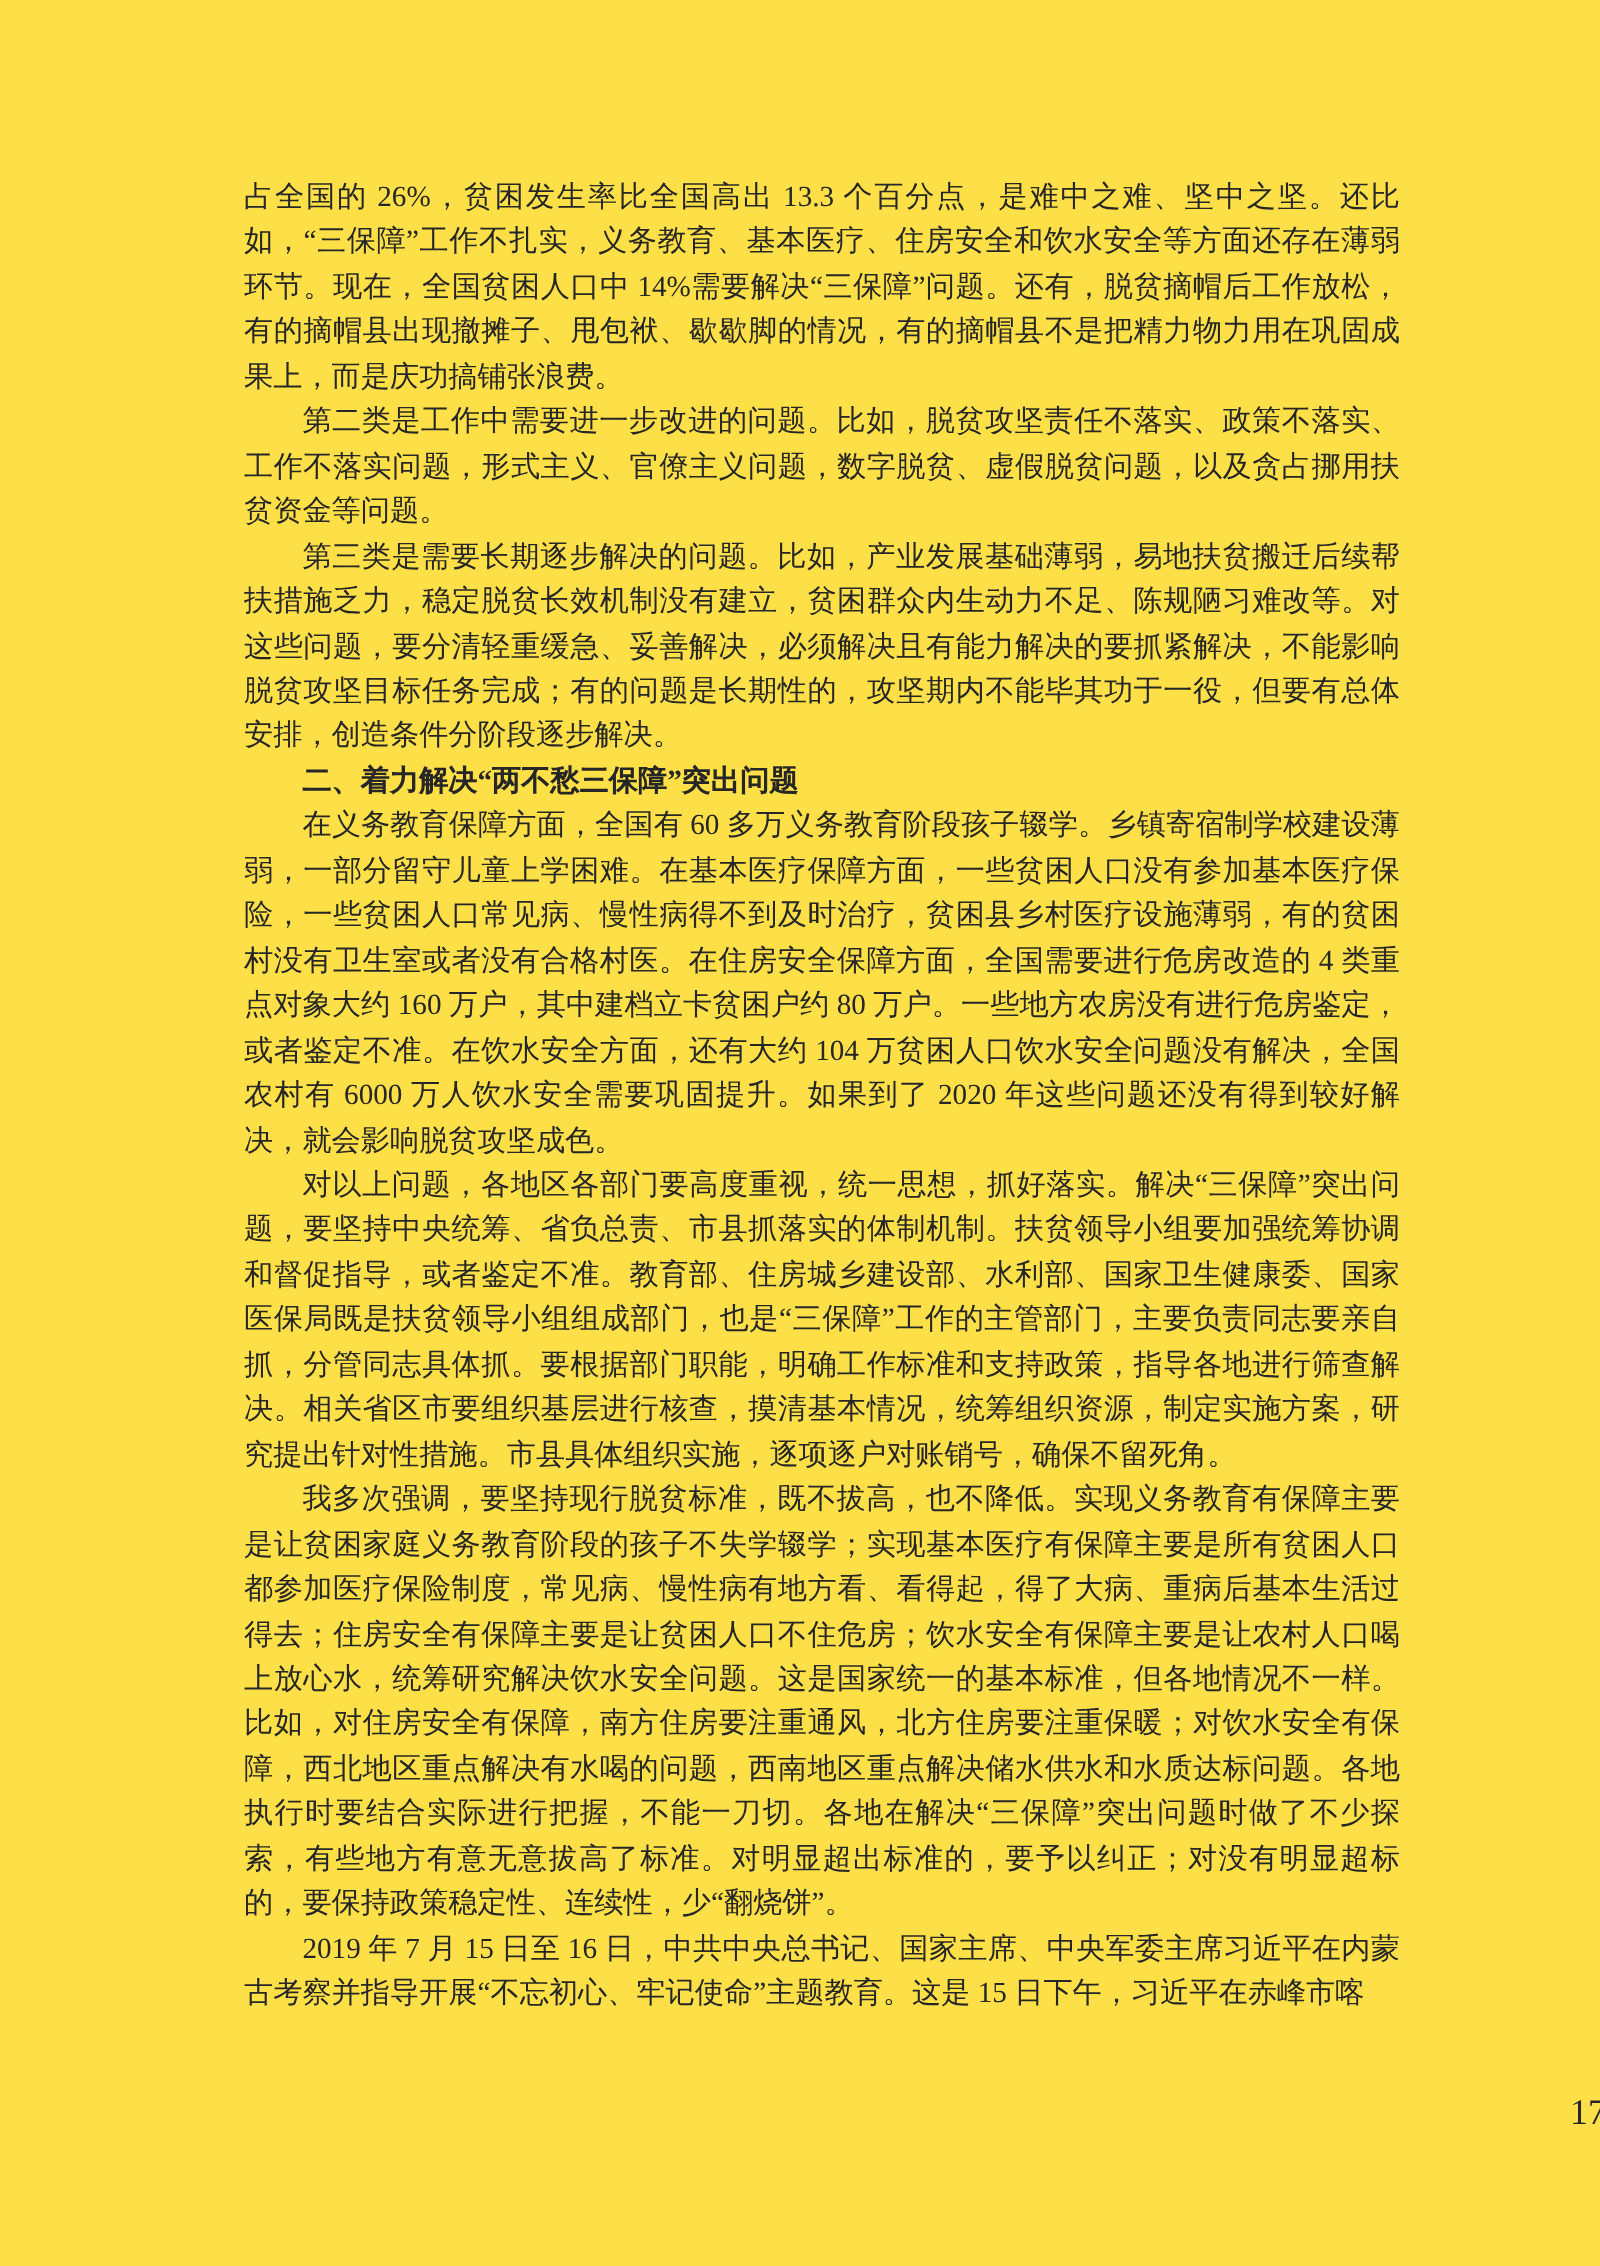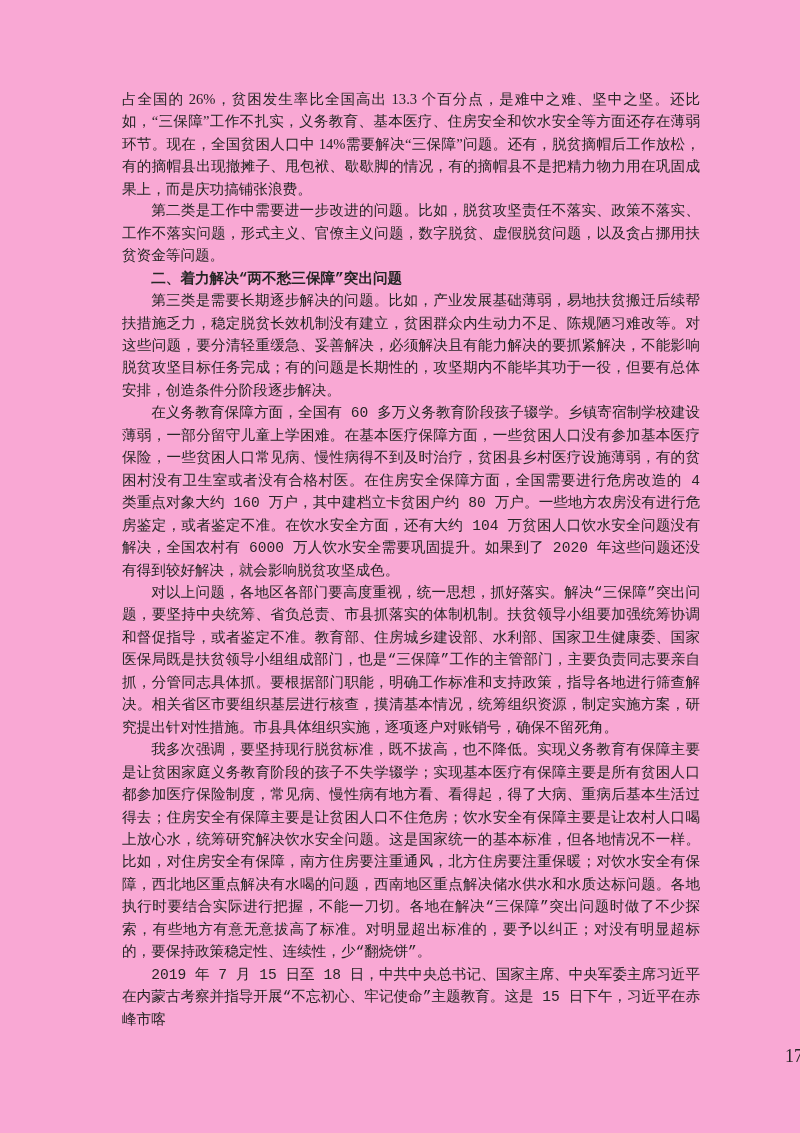--- a/index.html
+++ b/index.html
@@ -4,42 +4,41 @@
 <style>
   html, body {
     margin: 0;
     padding: 0;
     background: #ffffff;
   }
   .page {
     position: relative;
     width: 800px;
     height: 1133px;
-    background: #f9a8d4;
+    background: #fde047;
     overflow: hidden;
     font-family: "Liberation Serif", "DejaVu Serif", serif;
     color: #262626;
   }
   .body-text {
     position: absolute;
     left: 122px;
     top: 88px;
     width: 578px;
     font-size: 14.6px;
     line-height: 22.45px;
     text-align: justify;
     text-justify: inter-ideograph;
   }
   .body-text p {
     margin: 0;
     padding: 0;
   }
   .body-text p.indent {
     text-indent: 2em;
-    font-family: Liberation Mono, monospace;
   }
   .body-text p.bold {
     font-weight: bold;
   }
   .page-number {
     position: absolute;
     top: 1046px;
     left: 12px;
     width: 100%;
     text-align: right;
@@ -47,21 +46,21 @@
     color: #262626;
   }
 </style>
 </head>
 <body>
 
 <div class="page">
   <div class="body-text" id="document-body">
       <p>占全国的 26%，贫困发生率比全国高出 13.3 个百分点，是难中之难、坚中之坚。还比如，“三保障”工作不扎实，义务教育、基本医疗、住房安全和饮水安全等方面还存在薄弱环节。现在，全国贫困人口中 14%需要解决“三保障”问题。还有，脱贫摘帽后工作放松，有的摘帽县出现撤摊子、甩包袱、歇歇脚的情况，有的摘帽县不是把精力物力用在巩固成果上，而是庆功搞铺张浪费。</p>
       <p class="indent">第二类是工作中需要进一步改进的问题。比如，脱贫攻坚责任不落实、政策不落实、工作不落实问题，形式主义、官僚主义问题，数字脱贫、虚假脱贫问题，以及贪占挪用扶贫资金等问题。</p>
+      <p class="indent">第三类是需要长期逐步解决的问题。比如，产业发展基础薄弱，易地扶贫搬迁后续帮扶措施乏力，稳定脱贫长效机制没有建立，贫困群众内生动力不足、陈规陋习难改等。对这些问题，要分清轻重缓急、妥善解决，必须解决且有能力解决的要抓紧解决，不能影响脱贫攻坚目标任务完成；有的问题是长期性的，攻坚期内不能毕其功于一役，但要有总体安排，创造条件分阶段逐步解决。</p>
       <p class="indent bold">二、着力解决“两不愁三保障”突出问题</p>
-      <p class="indent">第三类是需要长期逐步解决的问题。比如，产业发展基础薄弱，易地扶贫搬迁后续帮扶措施乏力，稳定脱贫长效机制没有建立，贫困群众内生动力不足、陈规陋习难改等。对这些问题，要分清轻重缓急、妥善解决，必须解决且有能力解决的要抓紧解决，不能影响脱贫攻坚目标任务完成；有的问题是长期性的，攻坚期内不能毕其功于一役，但要有总体安排，创造条件分阶段逐步解决。</p>
       <p class="indent">在义务教育保障方面，全国有 60 多万义务教育阶段孩子辍学。乡镇寄宿制学校建设薄弱，一部分留守儿童上学困难。在基本医疗保障方面，一些贫困人口没有参加基本医疗保险，一些贫困人口常见病、慢性病得不到及时治疗，贫困县乡村医疗设施薄弱，有的贫困村没有卫生室或者没有合格村医。在住房安全保障方面，全国需要进行危房改造的 4 类重点对象大约 160 万户，其中建档立卡贫困户约 80 万户。一些地方农房没有进行危房鉴定，或者鉴定不准。在饮水安全方面，还有大约 104 万贫困人口饮水安全问题没有解决，全国农村有 6000 万人饮水安全需要巩固提升。如果到了 2020 年这些问题还没有得到较好解决，就会影响脱贫攻坚成色。</p>
       <p class="indent">对以上问题，各地区各部门要高度重视，统一思想，抓好落实。解决“三保障”突出问题，要坚持中央统筹、省负总责、市县抓落实的体制机制。扶贫领导小组要加强统筹协调和督促指导，或者鉴定不准。教育部、住房城乡建设部、水利部、国家卫生健康委、国家医保局既是扶贫领导小组组成部门，也是“三保障”工作的主管部门，主要负责同志要亲自抓，分管同志具体抓。要根据部门职能，明确工作标准和支持政策，指导各地进行筛查解决。相关省区市要组织基层进行核查，摸清基本情况，统筹组织资源，制定实施方案，研究提出针对性措施。市县具体组织实施，逐项逐户对账销号，确保不留死角。</p>
       <p class="indent">我多次强调，要坚持现行脱贫标准，既不拔高，也不降低。实现义务教育有保障主要是让贫困家庭义务教育阶段的孩子不失学辍学；实现基本医疗有保障主要是所有贫困人口都参加医疗保险制度，常见病、慢性病有地方看、看得起，得了大病、重病后基本生活过得去；住房安全有保障主要是让贫困人口不住危房；饮水安全有保障主要是让农村人口喝上放心水，统筹研究解决饮水安全问题。这是国家统一的基本标准，但各地情况不一样。比如，对住房安全有保障，南方住房要注重通风，北方住房要注重保暖；对饮水安全有保障，西北地区重点解决有水喝的问题，西南地区重点解决储水供水和水质达标问题。各地执行时要结合实际进行把握，不能一刀切。各地在解决“三保障”突出问题时做了不少探索，有些地方有意无意拔高了标准。对明显超出标准的，要予以纠正；对没有明显超标的，要保持政策稳定性、连续性，少“翻烧饼”。</p>
-      <p class="indent">2019 年 7 月 15 日至 18 日，中共中央总书记、国家主席、中央军委主席习近平在内蒙古考察并指导开展“不忘初心、牢记使命”主题教育。这是 15 日下午，习近平在赤峰市喀</p>
+      <p class="indent">2019 年 7 月 15 日至 16 日，中共中央总书记、国家主席、中央军委主席习近平在内蒙古考察并指导开展“不忘初心、牢记使命”主题教育。这是 15 日下午，习近平在赤峰市喀</p>
     </div>
   <div class="page-number">171</div>
 </div>
 
 </body></html>

